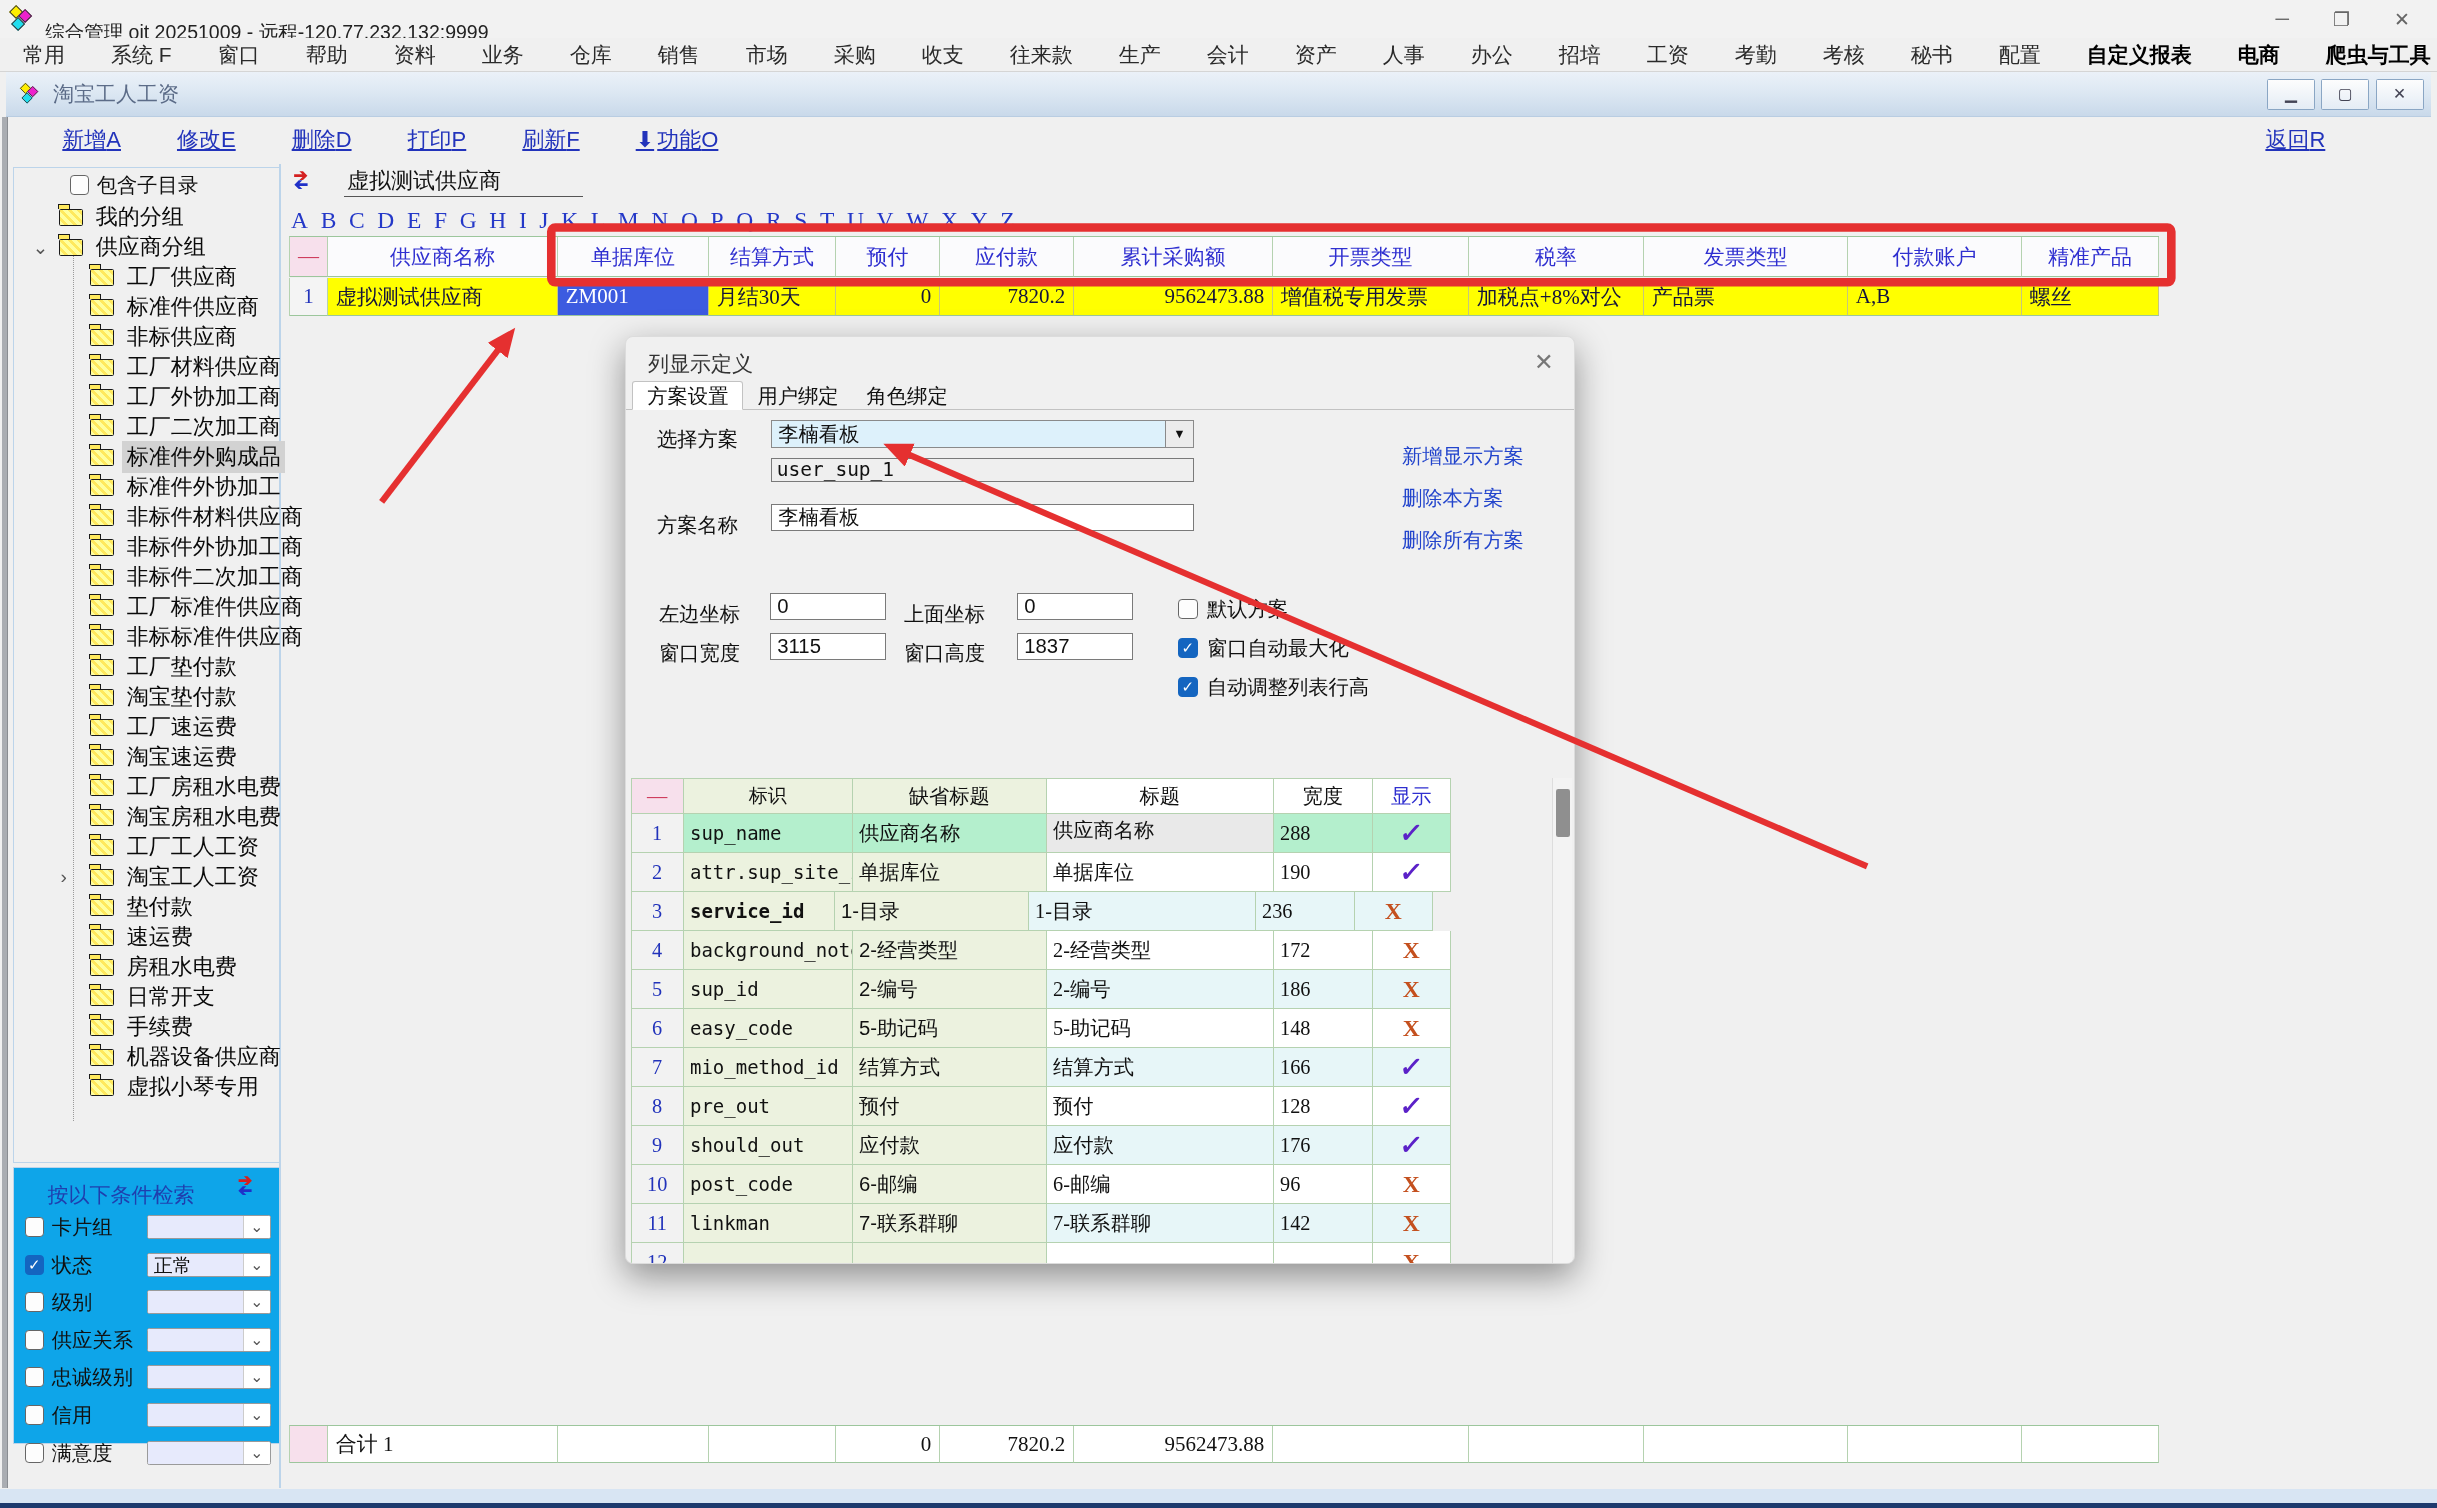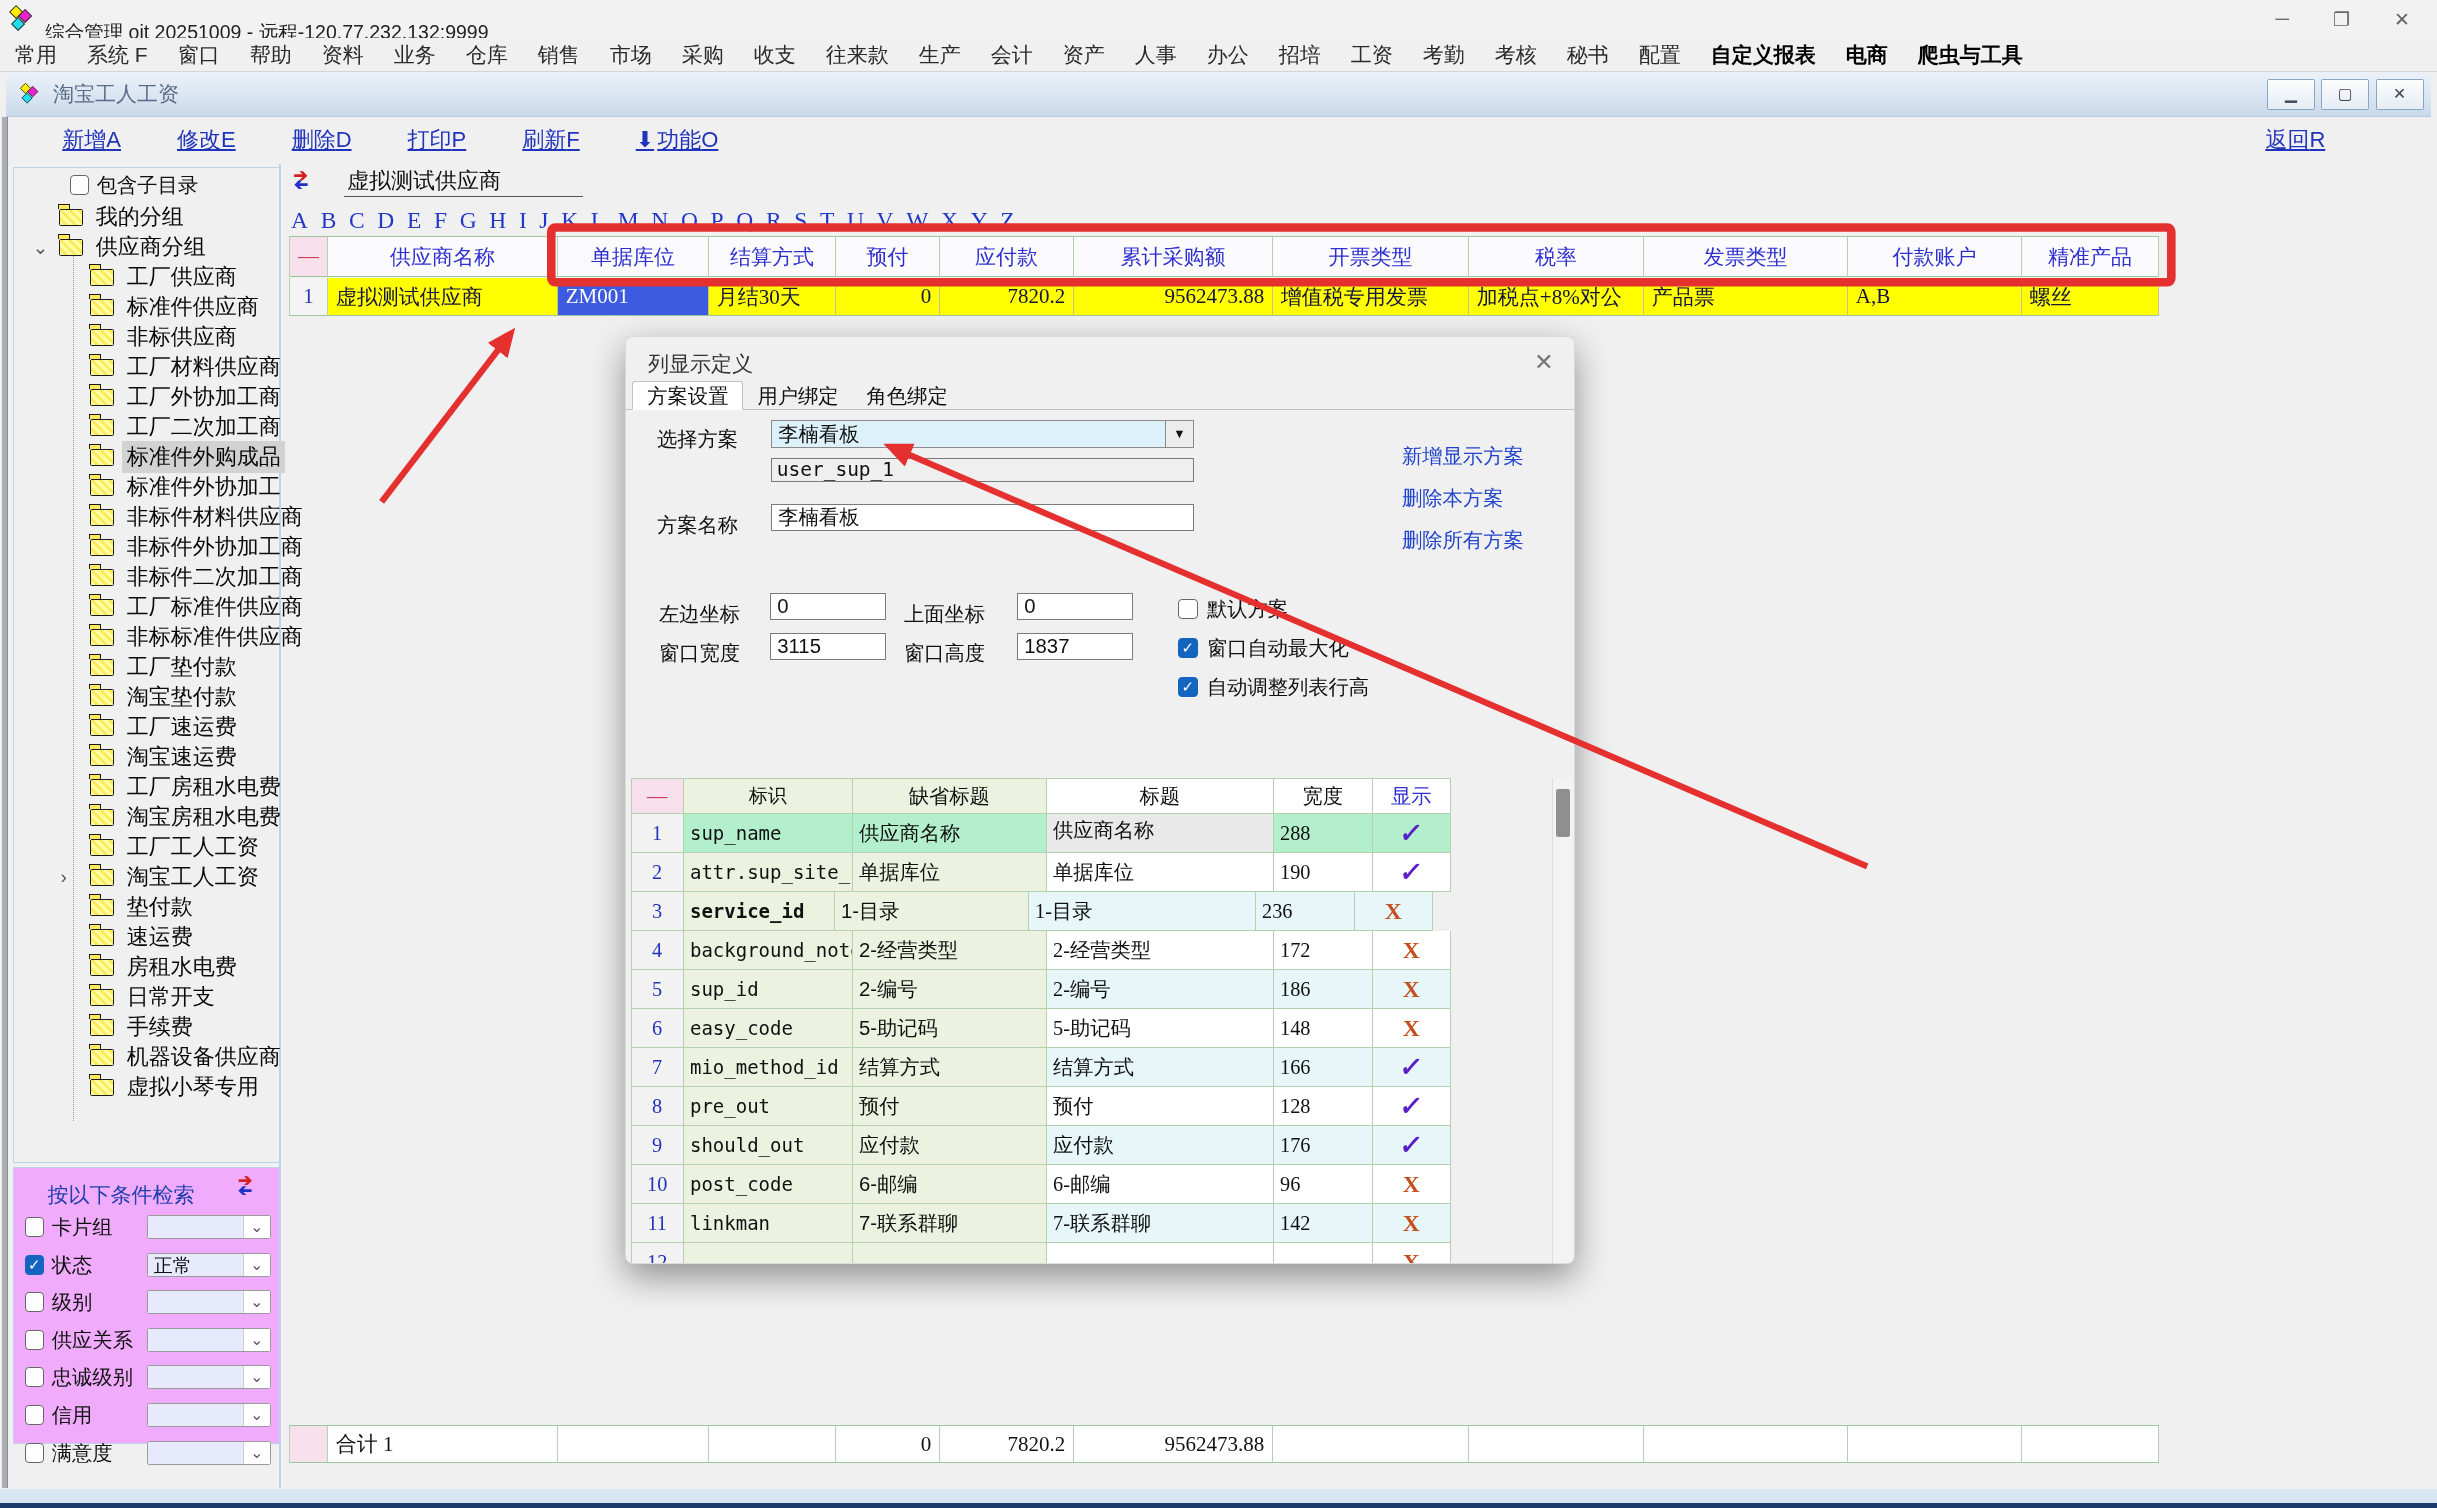--- a/index.html
+++ b/index.html
@@ -12,21 +12,21 @@
   .app-icon span{position:absolute;width:10.2px;height:10.2px;transform:rotate(45deg);border:0.8px solid #333;}
   .app-icon .d1{left:1.6px;top:1.6px;background:#ffee00;}
   .app-icon .d2{left:11px;top:6.3px;background:#ee22cc;}
   .app-icon .d3{left:3.9px;top:14px;background:#22ddee;}
   .app-title{margin-left:7.8px;font-size:19.5px;color:#222;margin-top:26px;}
   .win-ctrls{margin-left:auto;display:flex;align-items:center;gap:44px;padding-right:28px;color:#666;font-size:19px;}
   .win-ctrls span{cursor:default;}
 
   
   .menubar{position:absolute;left:0;top:38px;width:2438px;height:34px;background:#f0f0f0;display:flex;align-items:center;border-bottom:0.8px solid #d5d5d5;}
-  .menu-item{padding:0 15px;font-size:21px;color:#2a2a2a;white-space:nowrap;}
+  .menu-item{padding:0 23px;font-size:21px;color:#2a2a2a;white-space:nowrap;}
   .menu-item.bold{font-weight:700;color:#000;}
 
   
   .child-titlebar{position:absolute;left:6.3px;top:72px;width:2425px;height:45px;
     background:linear-gradient(180deg,#ebf1f8 0%,#dde8f3 45%,#c9d9ea 100%);
     display:flex;align-items:center;border-bottom:0.8px solid #b9cde2;}
   .child-title{margin-left:7.8px;font-size:21px;color:#5c6c88;}
   .child-ctrls{margin-left:auto;display:flex;gap:6.3px;padding-right:7.8px;}
   .child-btn{width:48px;height:31px;border:0.8px solid #8aa6c4;background:linear-gradient(#fdfdfd,#e4ecf5);
     display:flex;align-items:center;justify-content:center;font-size:15.6px;color:#445;border-radius:1.6px;}
@@ -54,21 +54,21 @@
   .tree li.lv1{padding-left:45px;}
   .tree li.lv2{padding-left:76px;}
   .folder{width:24px;height:17px;position:relative;flex:0 0 auto;margin-right:8.6px;
     background:repeating-linear-gradient(45deg,#ffff9e 0 3.1px,#ffe95e 3.1px 6.3px);border:1.6px solid #1a1a1a;border-radius:1.6px;}
   .folder::before{content:"";position:absolute;left:-1.6px;top:-5.5px;width:10.2px;height:3.9px;background:#ffe95e;border:1.6px solid #1a1a1a;border-bottom:none;}
   .tree .t-label{font-size:22px;color:#0a0a0a;padding:0.8px 4.7px;white-space:nowrap;}
   .tree li.selected .t-label{background:#d2d2d2;}
   .tree-line{position:absolute;left:59px;top:77px;width:0.8px;height:876px;border-left:0.8px dotted #9a9a9a;}
 
   
-  .filter-panel{position:absolute;left:12.5px;top:1167px;width:267px;height:277px;background:#f0abfc;border:0.8px solid #bcd4ea;}
+  .filter-panel{position:absolute;left:12.5px;top:1167px;width:267px;height:277px;background:#0ea5e9;border:0.8px solid #bcd4ea;}
   .filter-title{position:absolute;left:34px;top:12.5px;font-size:21px;color:#1f3fae;}
   .swap-icon{position:relative;width:28px;height:20.3px;display:inline-block;}
   .swap-icon::before{content:"➔";position:absolute;left:1.6px;top:-7px;color:#d42020;font-size:17px;font-weight:700;}
   .swap-icon::after{content:"➔";position:absolute;left:1.6px;top:2.3px;color:#2030c8;font-size:17px;font-weight:700;transform:scaleX(-1);}
   .filter-icon{position:absolute;right:14px;top:9.4px;}
   .f-row{position:absolute;left:11px;display:flex;align-items:center;width:246px;}
   .f-row .lbl{font-size:20.3px;color:#111;margin-left:7.8px;white-space:nowrap;}
   .f-select{margin-left:auto;width:124px;height:24px;border:0.8px solid #9a9a9a;border-radius:2.3px;background:#fff;display:flex;overflow:hidden;}
   .f-select .val{flex:1;background:#e7eafc;font-size:19px;color:#111;padding:0 6.3px;line-height:23px;}
   .f-select .chev{width:26.6px;display:flex;align-items:center;justify-content:center;color:#555;font-size:15.6px;background:#fff;border-left:0.8px solid #ccc;}

